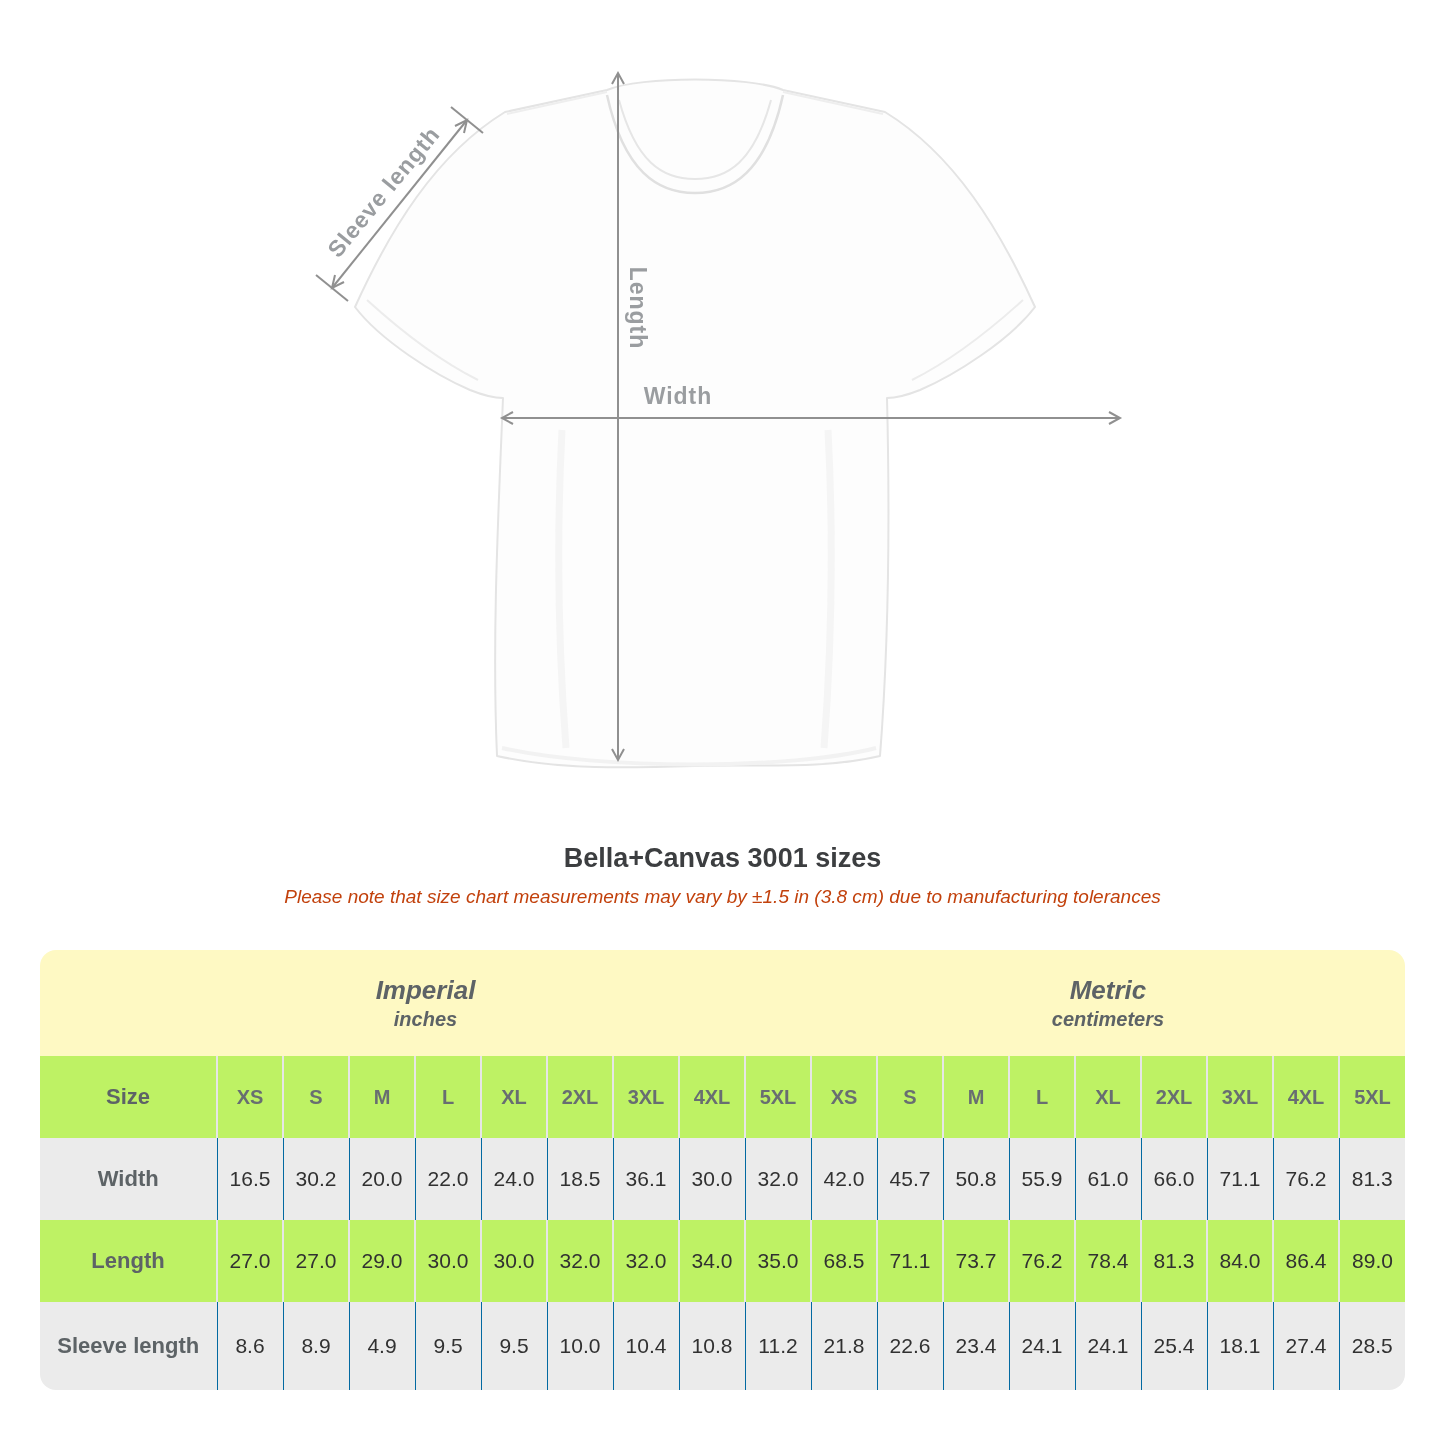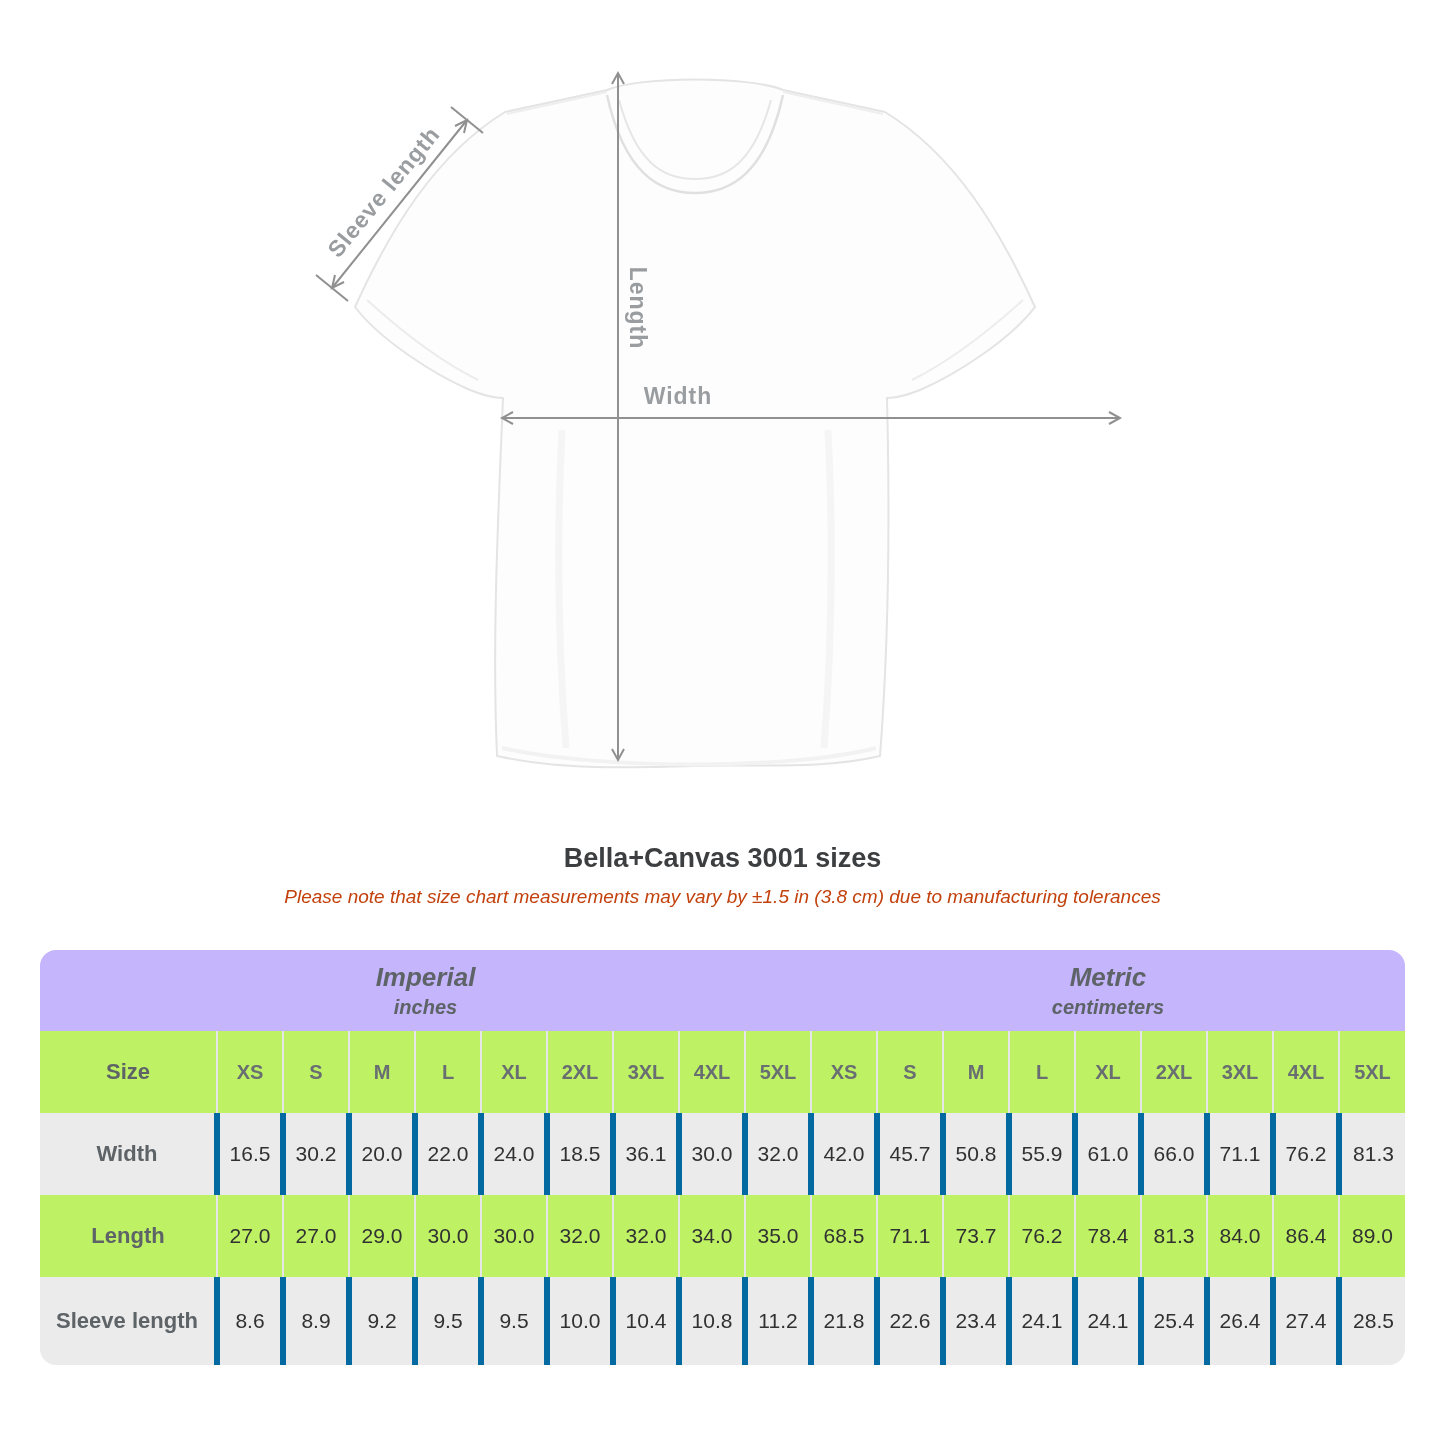--- a/index.html
+++ b/index.html
@@ -10,25 +10,25 @@
   
   .shirt-figure{display:block;width:1445px;height:815px;}
   .dim-label{font-family:"Liberation Sans",sans-serif;font-weight:bold;font-size:23px;fill:#9a9da0;letter-spacing:1px;}
   
   .page-title{margin:28px 0 0 0;text-align:center;font-size:27px;font-weight:bold;color:#3c3e40;}
   .page-subtitle{margin:12px 0 0 0;text-align:center;font-style:italic;font-size:19px;color:#c2410c;}
   
   .table-wrap{width:1365px;margin:42px auto 0 auto;border-radius:16px;overflow:hidden;}
   table.size-table{width:100%;border-collapse:collapse;table-layout:fixed;}
   .size-table th,.size-table td{padding:0;text-align:center;vertical-align:middle;}
-  .r-header th{height:81px;background:#c4b5fd;}
+  .r-header th{height:106px;background:#fef9c3;}
   .hdr-title{font-size:26px;font-weight:bold;font-style:italic;color:#5d6366;line-height:1.25;}
   .hdr-unit{font-size:20px;font-style:italic;color:#5d6366;line-height:1.3;}
   tr.r-white td{background:#bef264;border-left:2px solid #e6e6e6;height:82px;}
-  tr.r-gray  td{background:#ebebeb;border-left:6px solid #0369a1;height:82px;}
+  tr.r-gray  td{background:#ebebeb;border-left:1px solid #0369a1;height:82px;}
   tr.r-last td{height:88px;}
   tr td:first-child{border-left:none;}
   td.div-strong{border-left-width:4px;}
   td.lbl{font-weight:bold;font-size:22px;color:#5d6366;}
   td.sz{font-weight:bold;font-size:20px;color:#686e71;}
   td.val{font-size:21px;color:#313131;}
 </style>
 </head>
 <body>
 
@@ -173,34 +173,34 @@
         <td class="val">78.4</td>
         <td class="val">81.3</td>
         <td class="val">84.0</td>
         <td class="val">86.4</td>
         <td class="val">89.0</td>
       </tr>
       <tr class="r-gray r-last">
         <td class="lbl">Sleeve length</td>
         <td class="val">8.6</td>
         <td class="val">8.9</td>
-        <td class="val">9.2</td>
+        <td class="val">4.9</td>
         <td class="val">9.5</td>
         <td class="val">9.5</td>
         <td class="val">10.0</td>
         <td class="val">10.4</td>
         <td class="val">10.8</td>
         <td class="val">11.2</td>
         <td class="val div-strong">21.8</td>
         <td class="val">22.6</td>
         <td class="val">23.4</td>
         <td class="val">24.1</td>
         <td class="val">24.1</td>
         <td class="val">25.4</td>
-        <td class="val">26.4</td>
+        <td class="val">18.1</td>
         <td class="val">27.4</td>
         <td class="val">28.5</td>
       </tr>
     </tbody>
   </table>
   </div>
 
 </div>
 
 </body></html>

